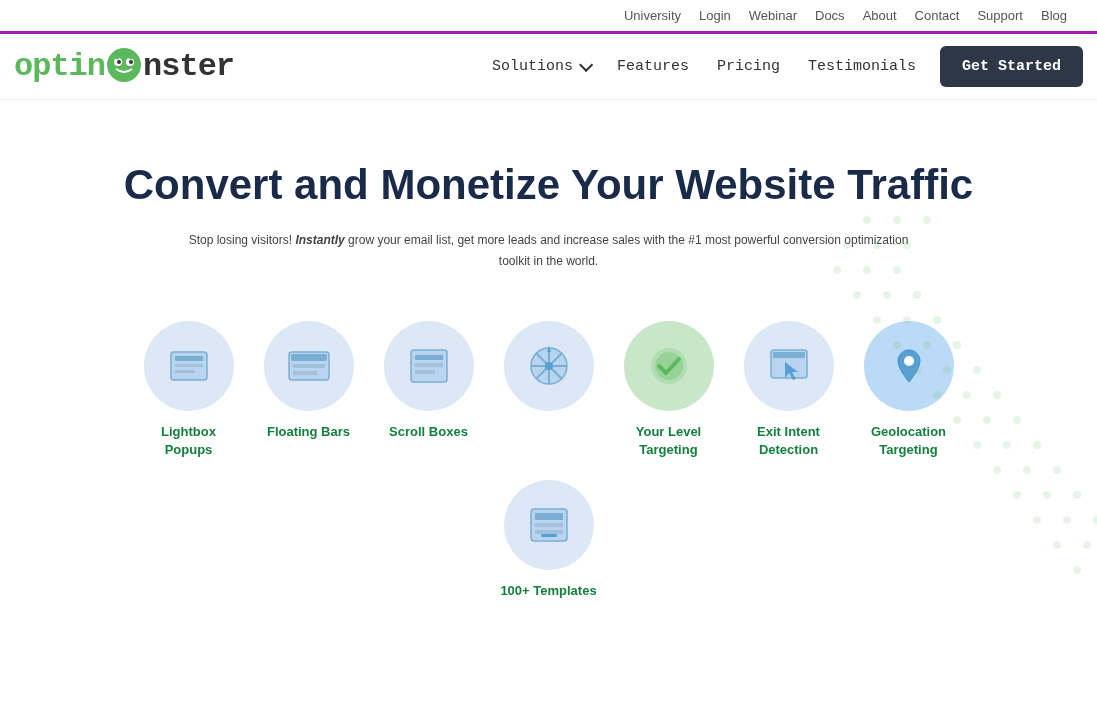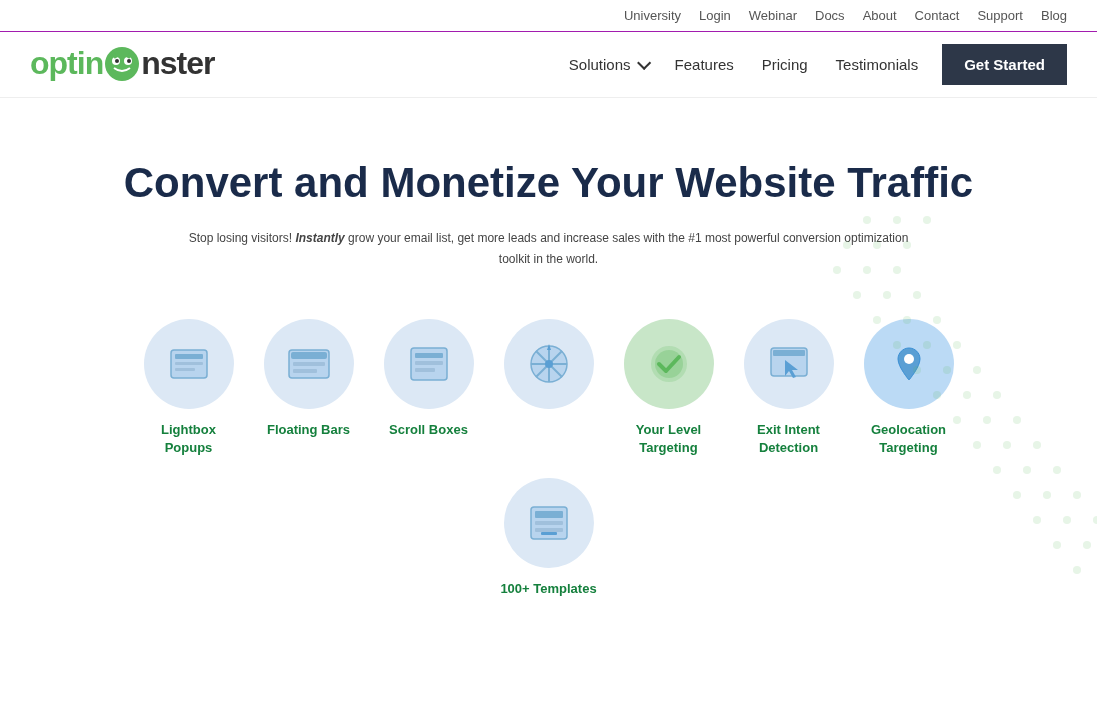--- a/index.html
+++ b/index.html
@@ -4,37 +4,38 @@
   <style>
     * { margin: 0; padding: 0; box-sizing: border-box; }
     body { font-family: 'Helvetica Neue', Arial, sans-serif; background: #fff; overflow-x: hidden; }
 
     
     .top-nav {
       display: flex;
       justify-content: flex-end;
       align-items: flex-end;
       padding: 8px 30px;
-      border-bottom: 1px solid #a21caf;
+      border-bottom: 3px solid #a21caf;
       background: #fff;
     }
     .top-nav a {
       color: #555;
       text-decoration: none;
       font-size: 13px;
       margin-left: 18px;
     }
 
     
     .main-nav {
       display: flex;
       align-items: center;
-      padding: 12px 30px;
+      padding: 12px 14px;
       background: #fff;
       border-bottom: 1px solid #eee;
+      font-family: Liberation Mono, monospace;
     }
     .logo-area {
       flex: 1;
     }
     .logo-text {
       font-size: 32px;
       font-weight: 900;
       letter-spacing: -1px;
     }
     .logo-optin { color: #5cb85c; }
@@ -62,21 +63,21 @@
     }
     .solutions-link {
       display: flex;
       align-items: center;
       gap: 4px;
     }
     .get-started-btn {
       background: #2d3748;
       color: #fff !important;
       padding: 12px 22px !important;
-      border-radius: 0;
+      border-radius: 6px;
       font-weight: 600 !important;
       font-size: 15px !important;
       margin-left: 10px;
     }
 
     
     .hero {
       text-align: center;
       padding: 60px 20px 40px;
       max-width: 900px;

